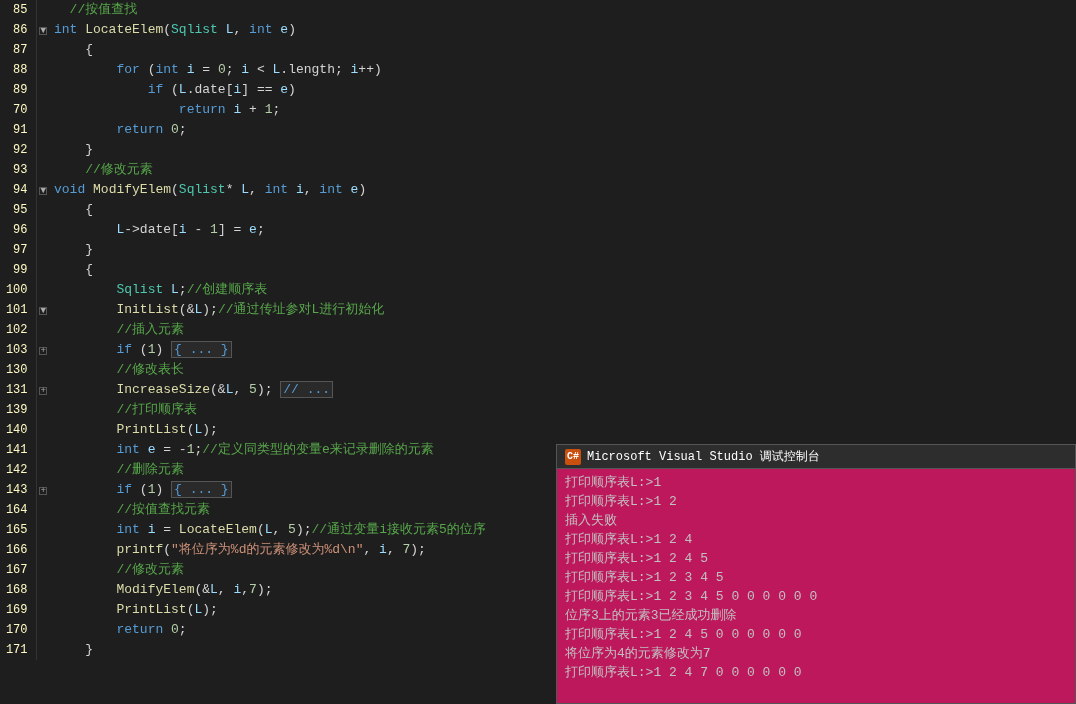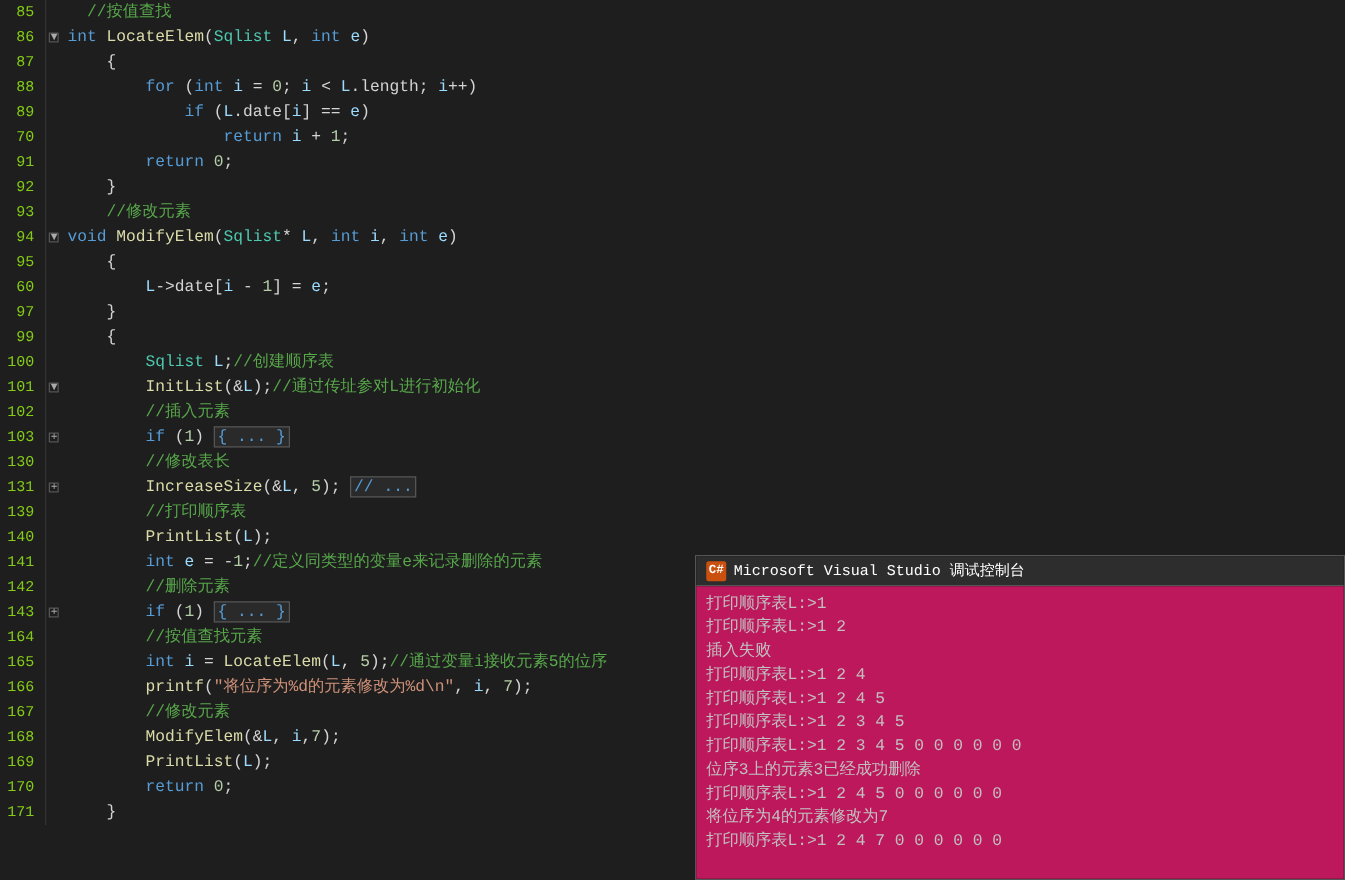--- a/index.html
+++ b/index.html
@@ -37,21 +37,21 @@
 
     .code-table tr {
       height: 20px;
       line-height: 20px;
     }
 
     .line-num {
       width: 36px;
       text-align: right;
       padding-right: 8px;
-      color: #84cc16;
+      color: #fef9c3;
       user-select: none;
       background: #1e1e1e;
       font-size: 12px;
       border-right: 1px solid #333;
     }
 
     .fold-col {
       width: 14px;
       text-align: center;
       color: #555;
@@ -189,21 +189,21 @@
             <td class="line-num">94</td>
             <td class="fold-col"><span class="fold-indicator">▼</span></td>
             <td class="code-line"><span style="color: rgb(86, 156, 214);">void</span><span style="color: rgb(212, 212, 212);"> </span><span style="color: rgb(220, 220, 170);">ModifyElem</span><span style="color: rgb(212, 212, 212);">(</span><span style="color: rgb(78, 201, 176);">Sqlist</span><span style="color: rgb(212, 212, 212);">* </span><span style="color: rgb(156, 220, 254);">L</span><span style="color: rgb(212, 212, 212);">, </span><span style="color: rgb(86, 156, 214);">int</span><span style="color: rgb(212, 212, 212);"> </span><span style="color: rgb(156, 220, 254);">i</span><span style="color: rgb(212, 212, 212);">, </span><span style="color: rgb(86, 156, 214);">int</span><span style="color: rgb(212, 212, 212);"> </span><span style="color: rgb(156, 220, 254);">e</span><span style="color: rgb(212, 212, 212);">)</span></td>
           </tr>
           <tr>
             <td class="line-num">95</td>
             <td class="fold-col"></td>
             <td class="code-line"><span style="color: rgb(212, 212, 212);">    {</span></td>
           </tr>
           <tr>
-            <td class="line-num">60</td>
+            <td class="line-num">96</td>
             <td class="fold-col"></td>
             <td class="code-line"><span style="color: rgb(212, 212, 212);">        </span><span style="color: rgb(156, 220, 254);">L</span><span style="color: rgb(212, 212, 212);">-&gt;date[</span><span style="color: rgb(156, 220, 254);">i</span><span style="color: rgb(212, 212, 212);"> - </span><span style="color: rgb(181, 206, 168);">1</span><span style="color: rgb(212, 212, 212);">] = </span><span style="color: rgb(156, 220, 254);">e</span><span style="color: rgb(212, 212, 212);">;</span></td>
           </tr>
           <tr>
             <td class="line-num">97</td>
             <td class="fold-col"></td>
             <td class="code-line"><span style="color: rgb(212, 212, 212);">    }</span></td>
           </tr>
           <tr>
             <td class="line-num">99</td>

